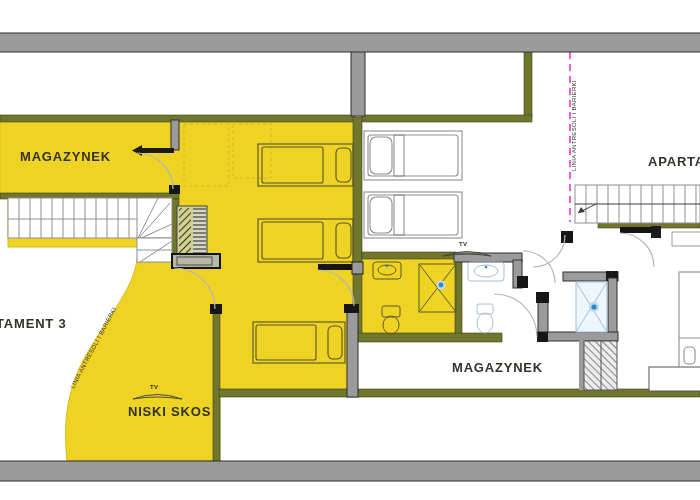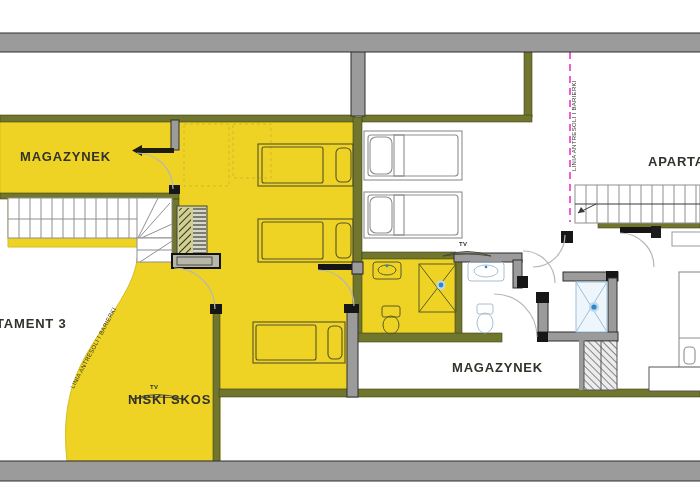--- a/index.html
+++ b/index.html
@@ -258,18 +258,18 @@
   <g fill="none" stroke="#4a4a3a" stroke-width="1">
     <path d="M443,256 Q467,247 491,256 Q467,252 443,256 Z"></path>
     <path d="M133,399 Q157,390 182,399 Q157,395 133,399 Z"></path>
   </g>
 </svg>
 
 <div class="lbl" style="left:20px;top:149px">MAGAZYNEK</div>
 <div class="lbl" style="left:-43px;top:316px">APARTAMENT 3</div>
 <div class="lbl" style="left:648px;top:154px">APARTAMENT</div>
 <div class="lbl" style="left:452px;top:360px">MAGAZYNEK</div>
-<div class="lbl" style="left:128px;top:392px">NISKI SKOS</div>
+<div class="lbl" style="left:128px;top:404px">NISKI SKOS</div>
 <div class="lbl tiny" style="left:459px;top:241px">TV</div>
 <div class="lbl tiny" style="left:150px;top:384px">TV</div>
 <div class="lbl rot-left" style="left:72px;top:385px">LINIA ANTRESOLI I BARIERKI</div>
 <div class="lbl rot-right" style="left:574px;top:168px">LINIA ANTRESOLI I BARIERKI</div>
 </div>
 
 </body></html>

